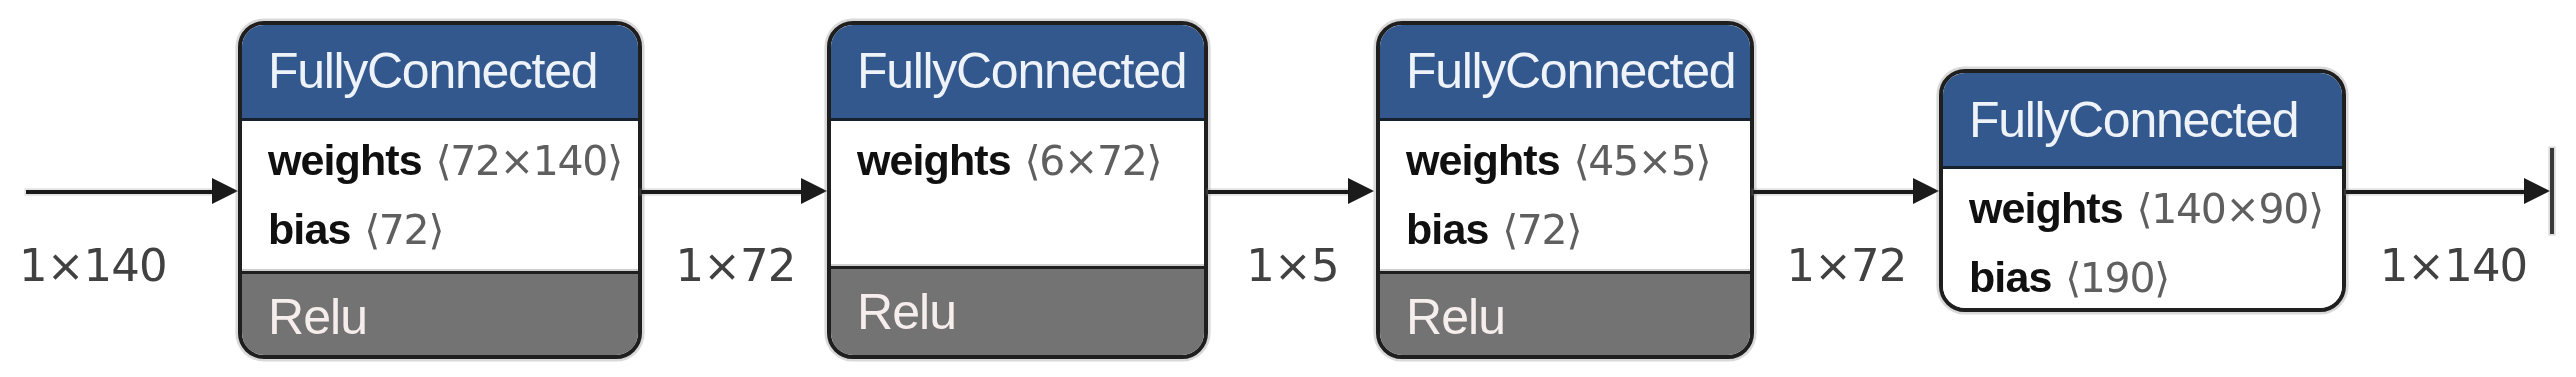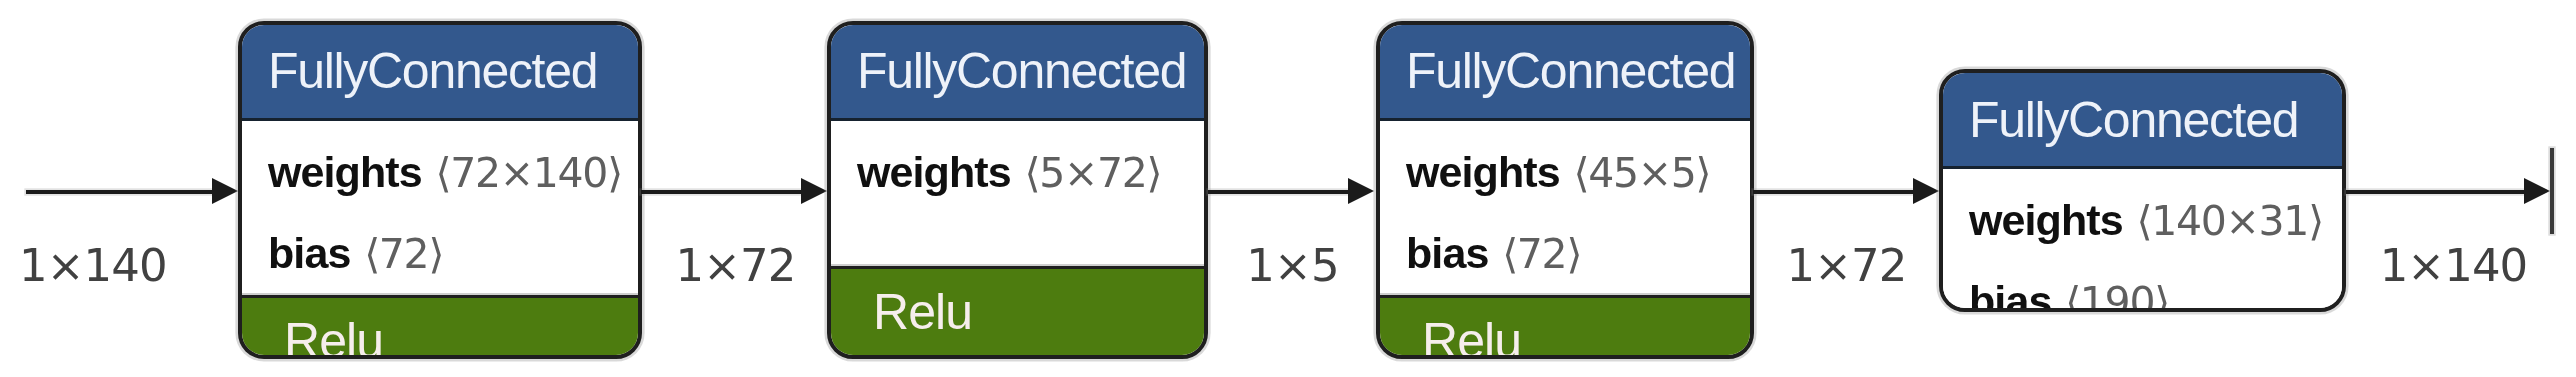--- a/index.html
+++ b/index.html
@@ -37,42 +37,42 @@
     white-space: nowrap;
   }
   .nbody {
     flex: 1 1 auto;
     background: #ffffff;
     border-bottom: 2.6px solid #cfcfcf;
     padding: 10.3px 22px 0 26px;
     white-space: nowrap;
   }
   .node.no-act .nbody { border-bottom: none; }
-  .pline { line-height: 58px; margin-top: 12px; }
+  .pline { line-height: 58px; }
   .pname {
     font-weight: bold;
     color: #101010;
     font-size: 43px;
     letter-spacing: -0.9px;
   }
   .pdims {
     color: #5f5f5f;
     font-size: 41px;
     letter-spacing: -1.3px;
     margin-left: 13.7px;
     font-family: "DejaVu Sans", "Liberation Sans", sans-serif;
   }
   .act {
     flex: 0 0 89px;
-    background: #4d7c0f;
+    background: #737373;
     border-top: 3.4px solid #1f1f1f;
     color: #f6eeec;
     display: flex;
     align-items: center;
-    padding: 0 42px;
+    padding: 0 26px;
     font-size: 50px;
     letter-spacing: -0.9px;
   }
 
   #node1 { left: 238px;  top: 20.6px; width: 404px; height: 338px; }
   #node2 { left: 827px;  top: 20.6px; width: 381px; height: 338px; }
   #node3 { left: 1376px; top: 20.6px; width: 378px; height: 338px; }
   #node4 { left: 1939px; top: 69px; width: 407px; height: 243px; }
 
   
@@ -159,21 +159,21 @@
   <div class="aline" id="a1-line"></div>
   <div class="ahead" id="a1-head"></div>
   <div class="elabel" id="el1">1×72</div>
 
   <div class="node" id="node2">
     <div class="hdr">
       <span>FullyConnected</span>
     </div>
     <div class="nbody">
       <div class="pline">
-        <span class="pname">weights</span><span class="pdims">⟨5×72⟩</span>
+        <span class="pname">weights</span><span class="pdims">⟨6×72⟩</span>
       </div>
     </div>
     <div class="act">
       <span>Relu</span>
     </div>
   </div>
 
   <div class="aline" id="a2-line"></div>
   <div class="ahead" id="a2-head"></div>
   <div class="elabel" id="el2">1×5</div>
@@ -198,21 +198,21 @@
   <div class="aline" id="a3-line"></div>
   <div class="ahead" id="a3-head"></div>
   <div class="elabel" id="el3">1×72</div>
 
   <div class="node no-act" id="node4">
     <div class="hdr">
       <span>FullyConnected</span>
     </div>
     <div class="nbody">
       <div class="pline">
-        <span class="pname">weights</span><span class="pdims">⟨140×31⟩</span>
+        <span class="pname">weights</span><span class="pdims">⟨140×90⟩</span>
       </div>
       <div class="pline">
         <span class="pname">bias</span><span class="pdims">⟨190⟩</span>
       </div>
     </div>
   </div>
 
   <div class="aline" id="a4-line"></div>
   <div class="ahead" id="a4-head"></div>
   <div class="endtick"></div>

